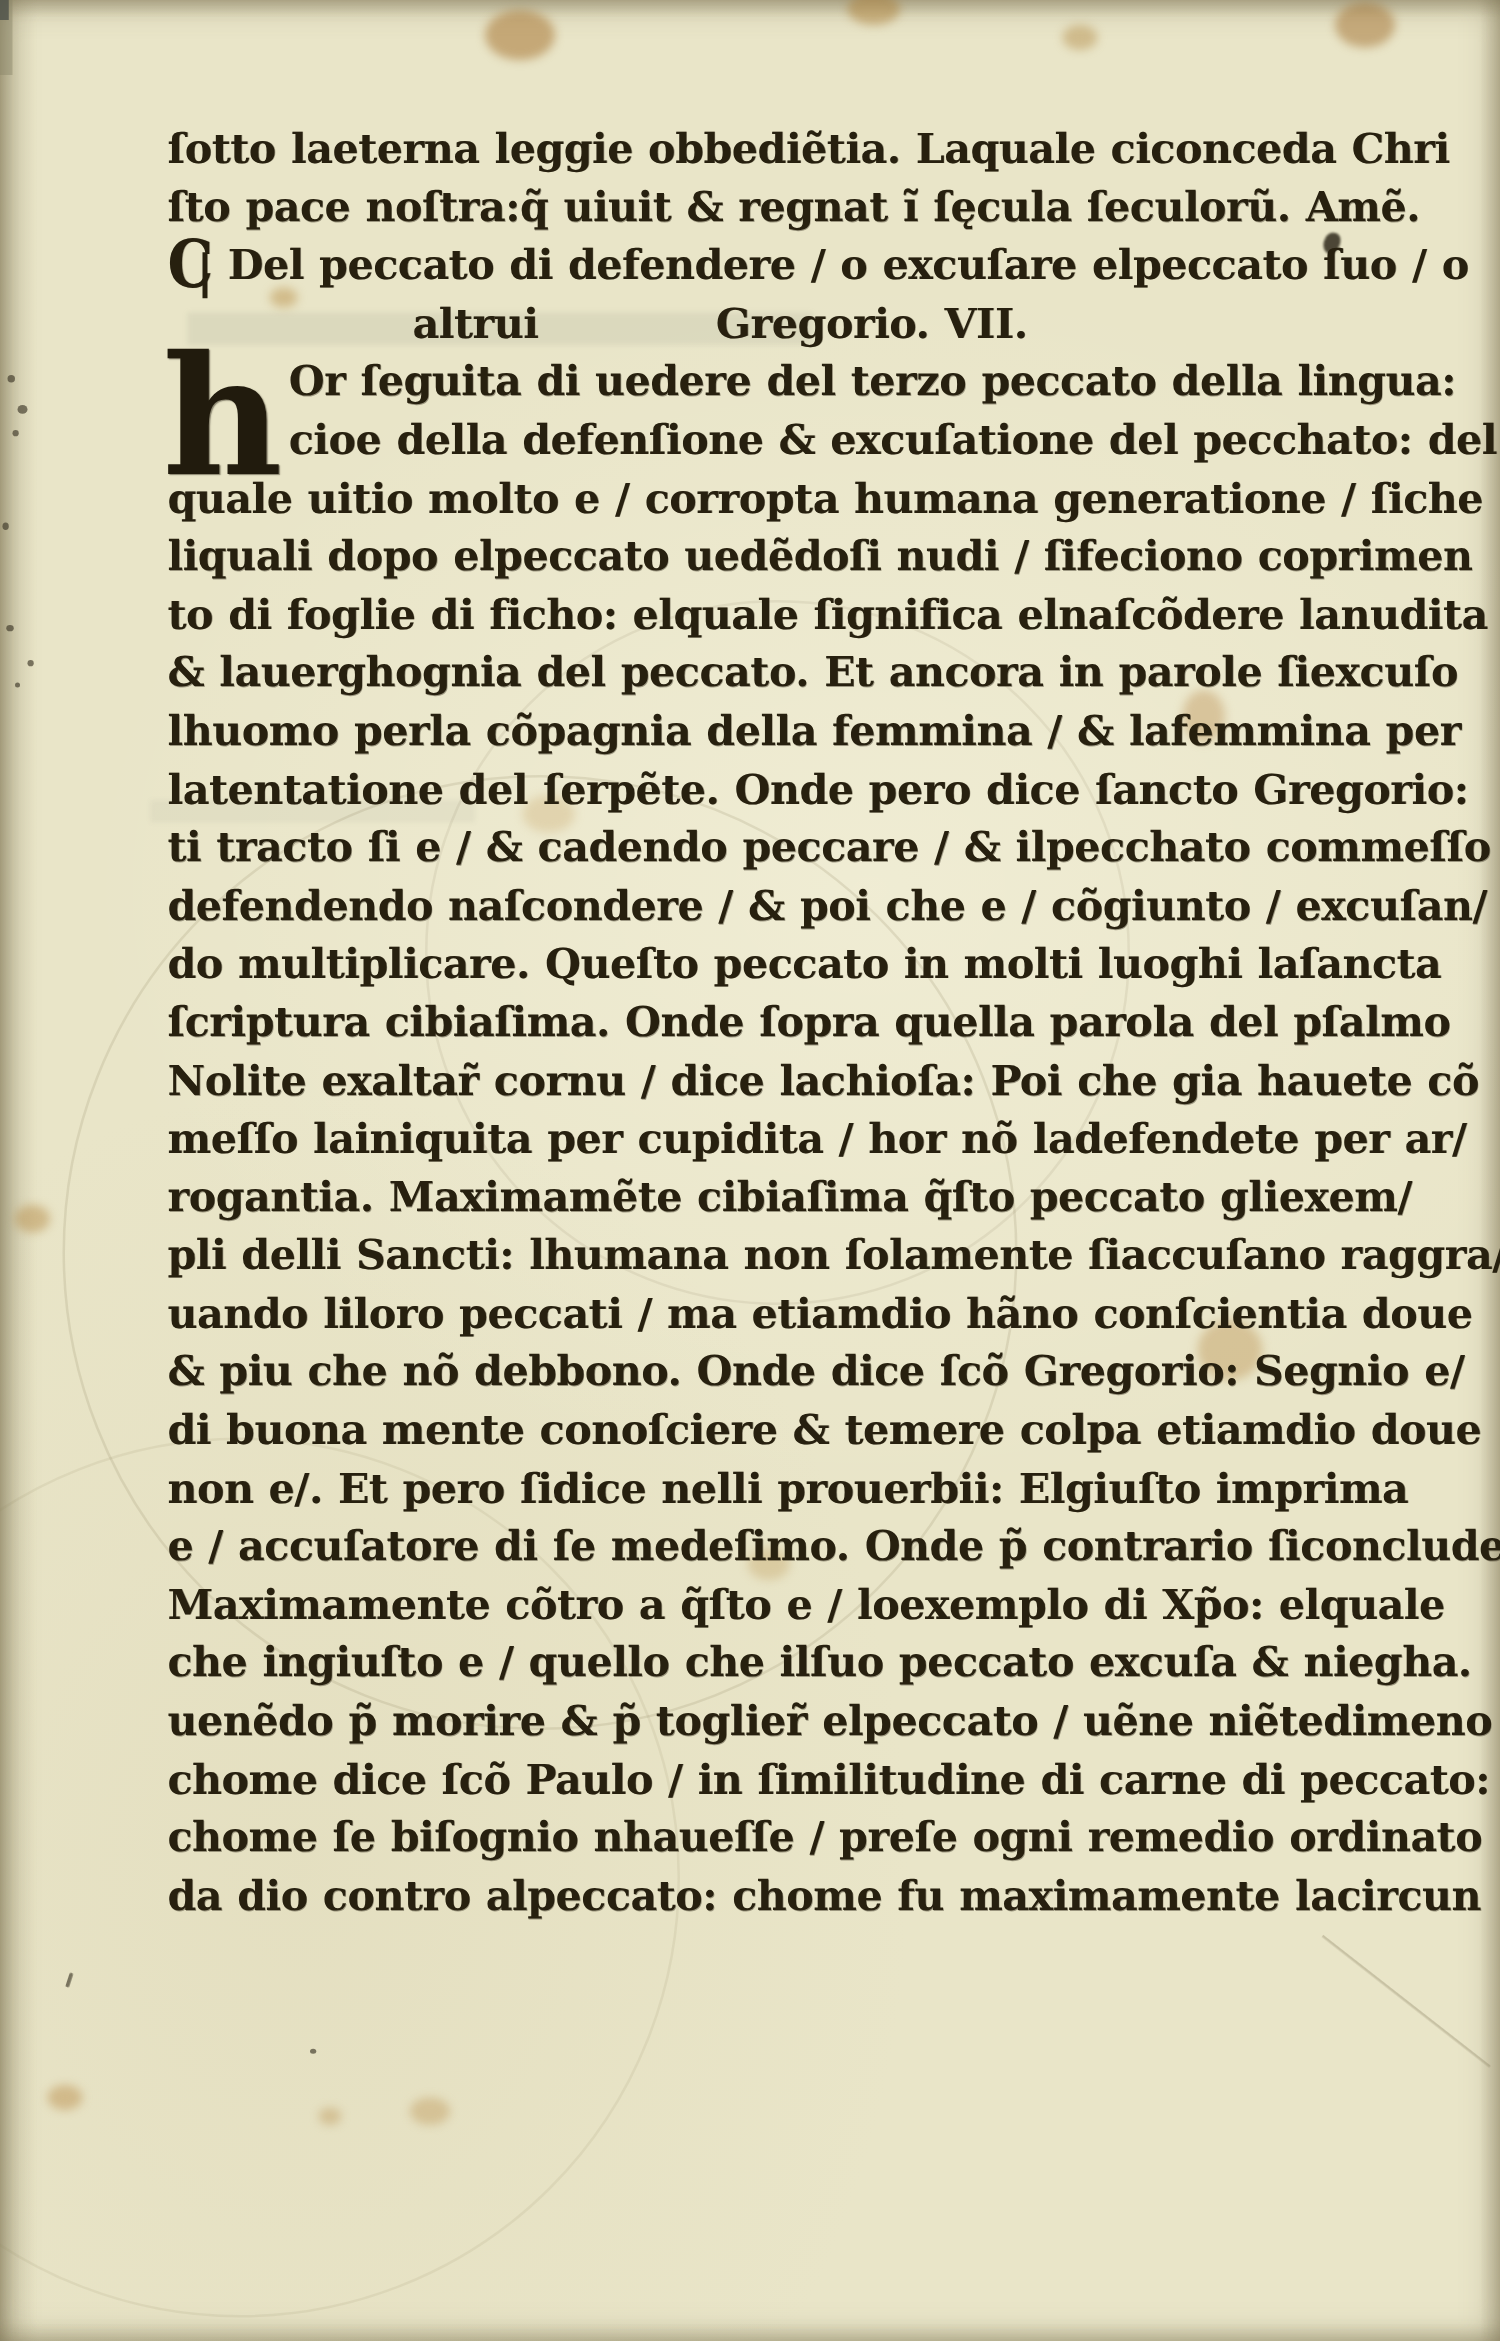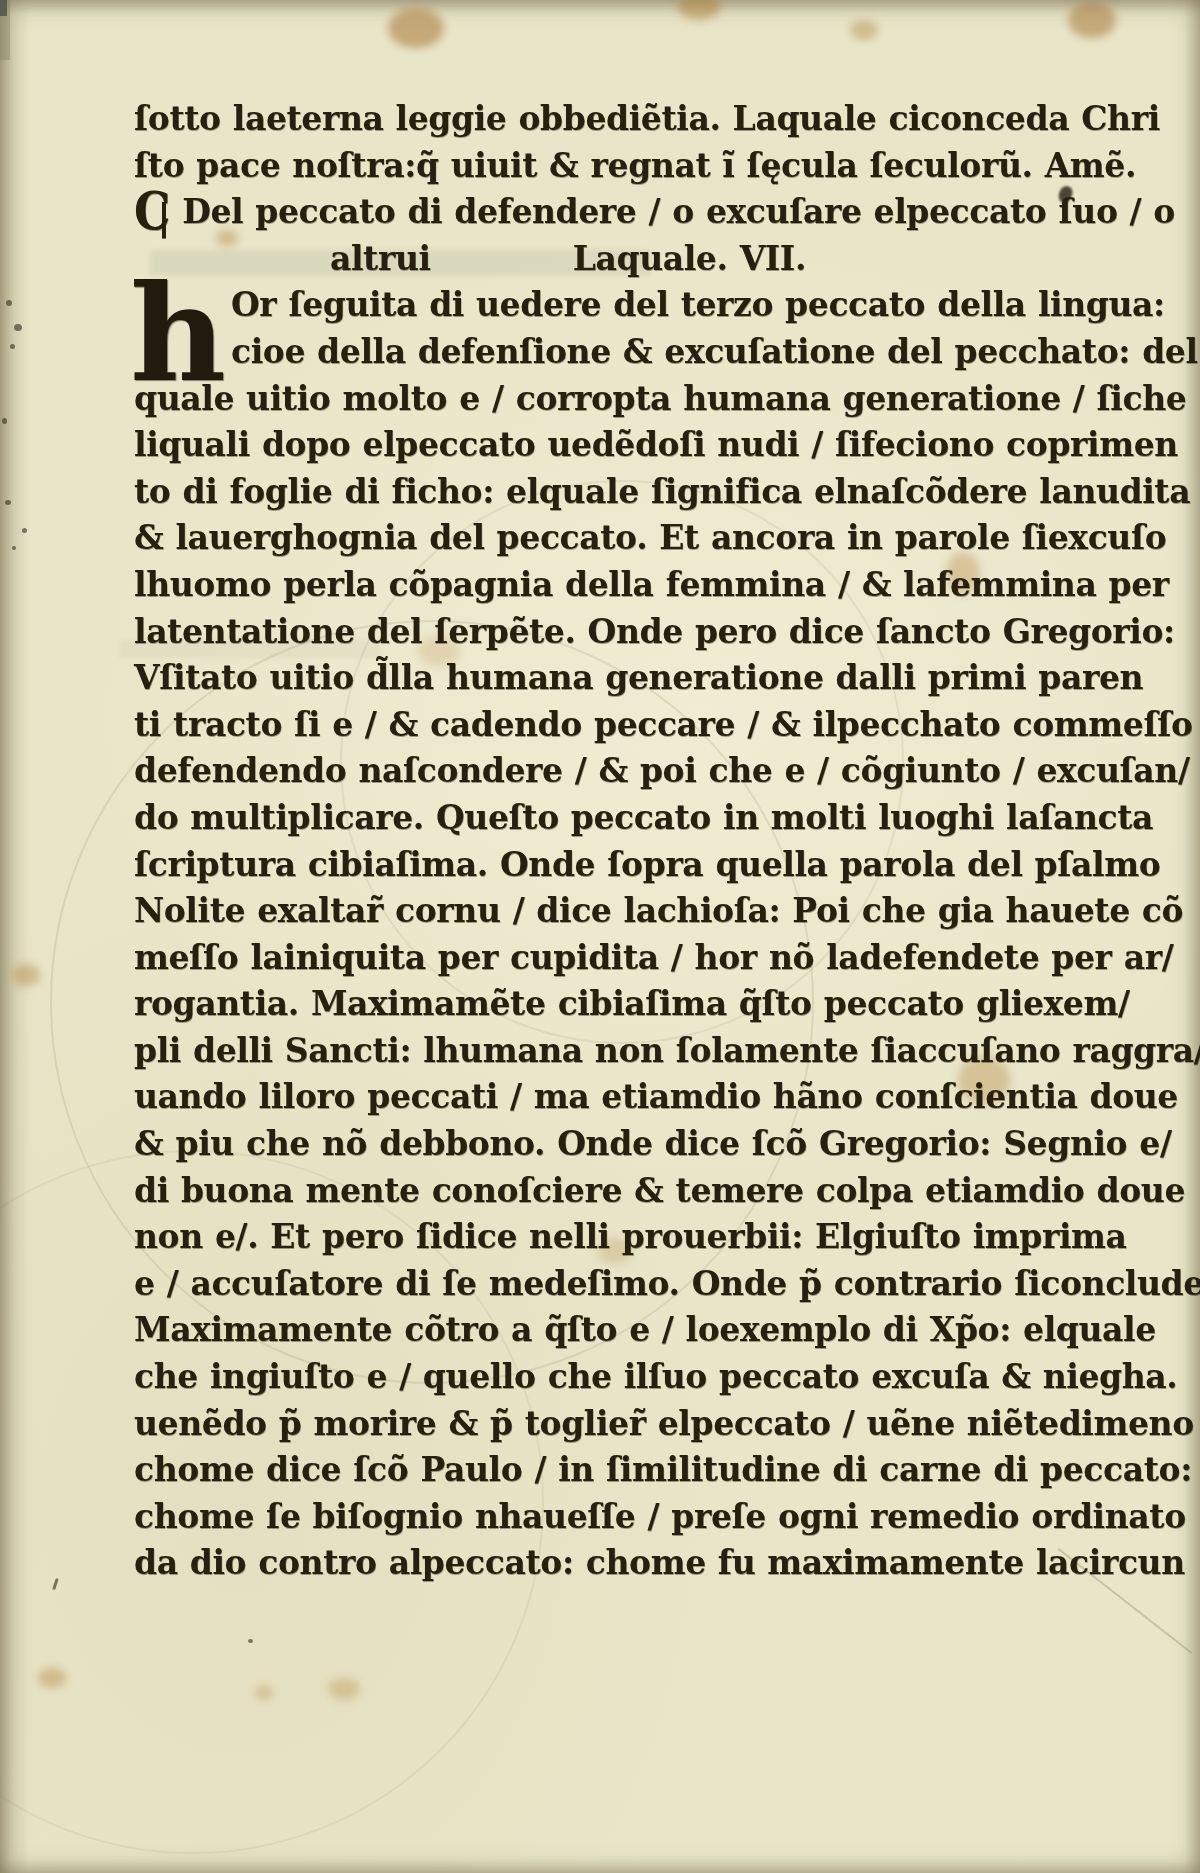--- a/index.html
+++ b/index.html
@@ -134,32 +134,31 @@
   <div class="speck p7"></div>
   <div class="speck p8"></div>
   <div class="speck p9"></div>
 
   <div class="textblock">
     <div class="line">ſotto laeterna leggie obbediẽtia. Laquale ciconceda Chri</div>
     <div class="line">ſto pace noſtra:q̃ uiuit &amp; regnat ĩ ſęcula ſeculorũ. Amẽ.</div>
 
     <div class="line"><span class="capitulum">C</span><span>Del peccato di defendere / o excuſare elpeccato ſuo / o</span></div>
 
-    <div class="line"><span class="altrui">altrui</span><span class="capitolo">Laquale. VII.</span></div>
+    <div class="line"><span class="altrui">altrui</span><span class="capitolo">Gregorio. VII.</span></div>
 
     <div class="line indent">Or ſeguita di uedere del terzo peccato della lingua:</div>
     <div class="line indent">cioe della defenſione &amp; excuſatione del pecchato: del</div>
 
     <div class="line">quale uitio molto e / corropta humana generatione / ſiche</div>
     <div class="line">liquali dopo elpeccato uedẽdoſi nudi / ſifeciono coprimen</div>
     <div class="line">to di foglie di ficho: elquale ſignifica elnaſcõdere lanudita</div>
     <div class="line">&amp; lauerghognia del peccato. Et ancora in parole ſiexcuſo</div>
     <div class="line">lhuomo perla cõpagnia della femmina / &amp; lafemmina per</div>
     <div class="line">latentatione del ſerpẽte. Onde pero dice ſancto Gregorio:</div>
-    <div class="line">Vſitato uitio d̃lla humana generatione dalli primi paren</div>
     <div class="line">ti tracto ſi e / &amp; cadendo peccare / &amp; ilpecchato commeſſo</div>
     <div class="line">defendendo naſcondere / &amp; poi che e / cõgiunto / excuſan/</div>
     <div class="line">do multiplicare. Queſto peccato in molti luoghi laſancta</div>
     <div class="line">ſcriptura cibiaſima. Onde ſopra quella parola del pſalmo</div>
     <div class="line">Nolite exaltar̃ cornu / dice lachioſa: Poi che gia hauete cõ</div>
     <div class="line">meſſo lainiquita per cupidita / hor nõ ladefendete per ar/</div>
     <div class="line">rogantia. Maximamẽte cibiaſima q̃ſto peccato gliexem/</div>
     <div class="line">pli delli Sancti: lhumana non ſolamente ſiaccuſano raggra/</div>
     <div class="line">uando liloro peccati / ma etiamdio hãno conſcientia doue</div>
     <div class="line">&amp; piu che nõ debbono. Onde dice ſcõ Gregorio: Segnio e/</div>

